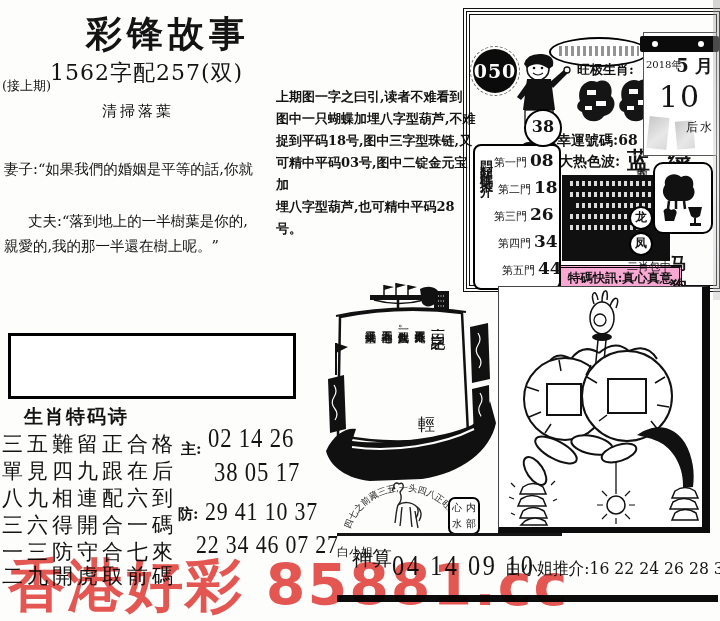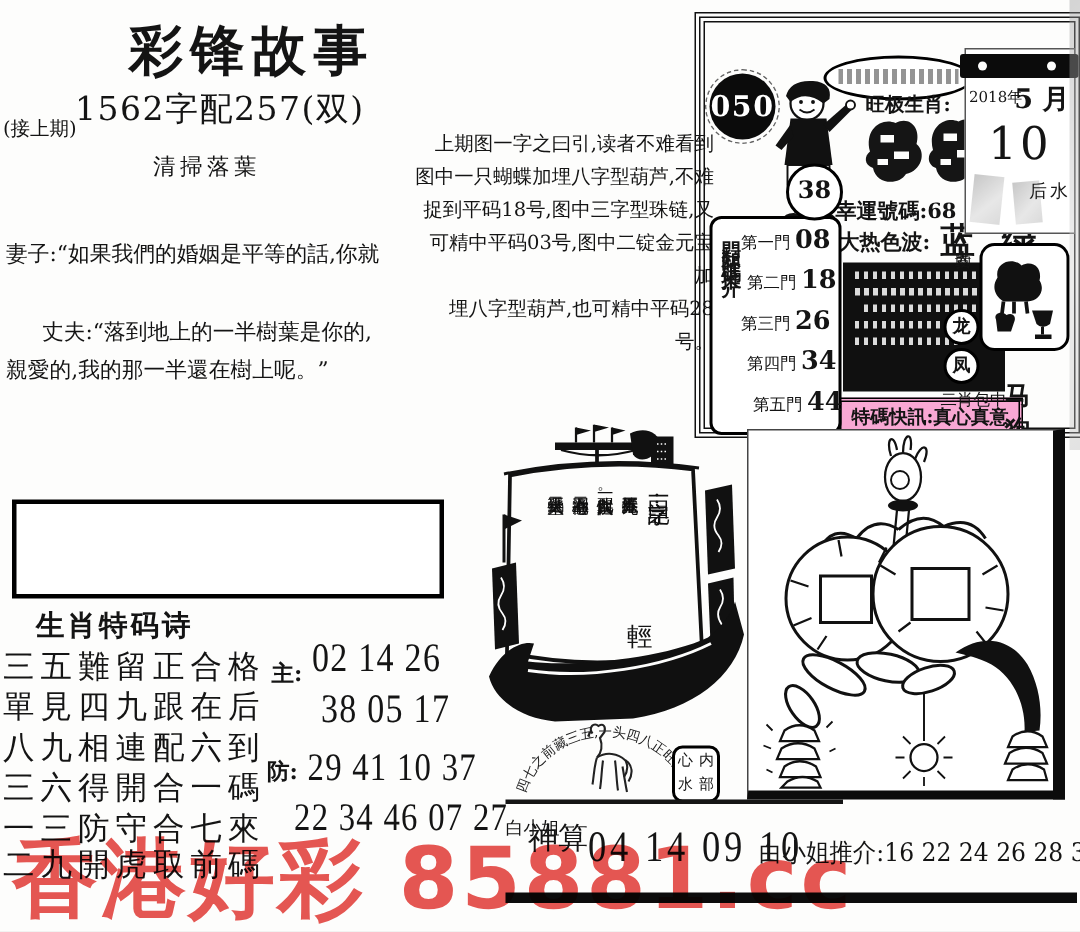--- a/index.html
+++ b/index.html
@@ -56,21 +56,21 @@
 
   <div class="abs b" style="left:86px;top:10px;font-size:36px;letter-spacing:5px;">彩锋故事</div>
   <div class="abs" style="left:50px;top:58px;font-size:22px;letter-spacing:1px;">1562字配257(双)</div>
   <div class="abs" style="left:2px;top:77px;font-size:13px;">(接上期)</div>
   <div class="abs" style="left:102px;top:102px;font-size:15px;letter-spacing:3px;">清掃落葉</div>
 
   <div class="abs" style="left:4px;top:160px;font-size:14.5px;">妻子:“如果我們的婚姻是平等的話,你就</div>
   <div class="abs" style="left:4px;top:237px;font-size:14.5px;">親愛的,我的那一半還在樹上呢。”</div>
   <div class="abs" style="left:28px;top:212px;font-size:14.5px;">丈夫:“落到地上的一半樹葉是你的,</div>
 
-  <div class="abs" style="left:276px;top:86px;width:200px;font-size:13px;font-weight:400;line-height:22px;text-align:right;">
+  <div class="abs" style="left:276px;top:86px;width:200px;font-size:13px;font-weight:700;line-height:22px;">
     <div>上期图一字之曰引,读者不难看到</div>
     <div>图中一只蝴蝶加埋八字型葫芦,不难</div>
     <div>捉到平码18号,图中三字型珠链,又</div>
     <div>可精中平码03号,图中二锭金元宝加</div>
     <div>埋八字型葫芦,也可精中平码28号。</div>
   </div>
 
   <div class="abs card" style="left:463px;top:8px;width:252px;height:276px;">
     <div class="card-inner"></div>
 

